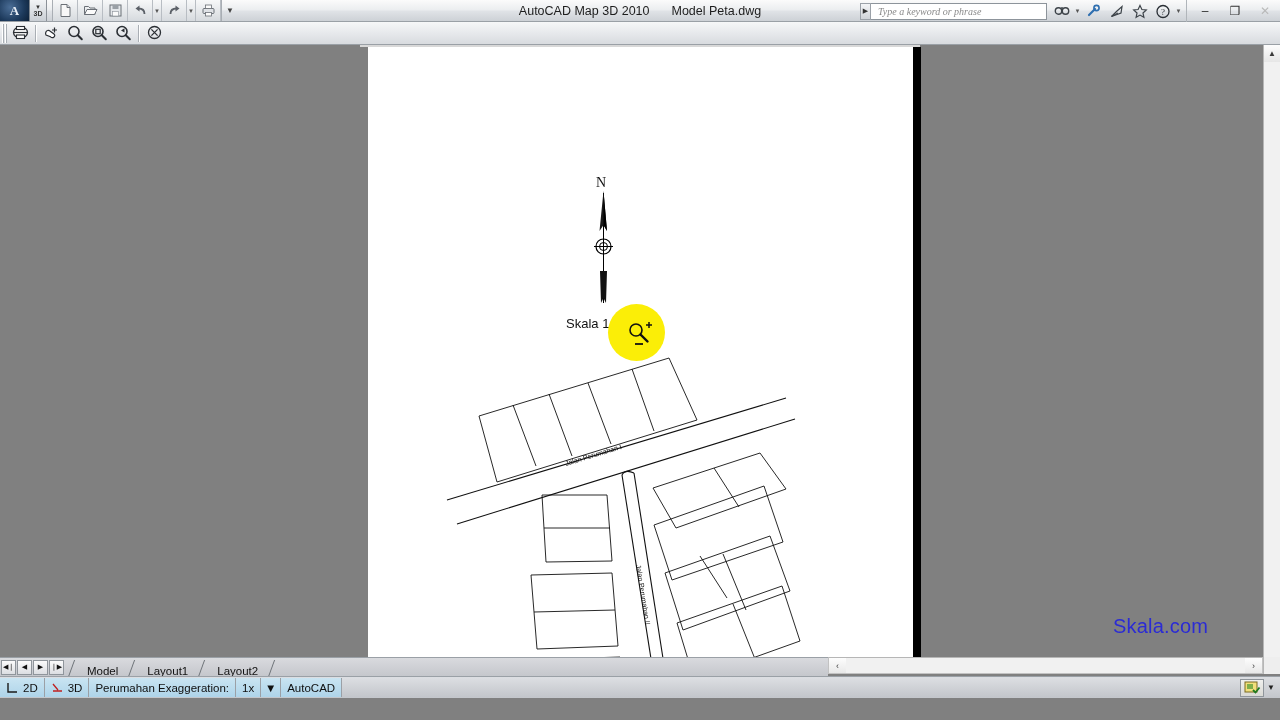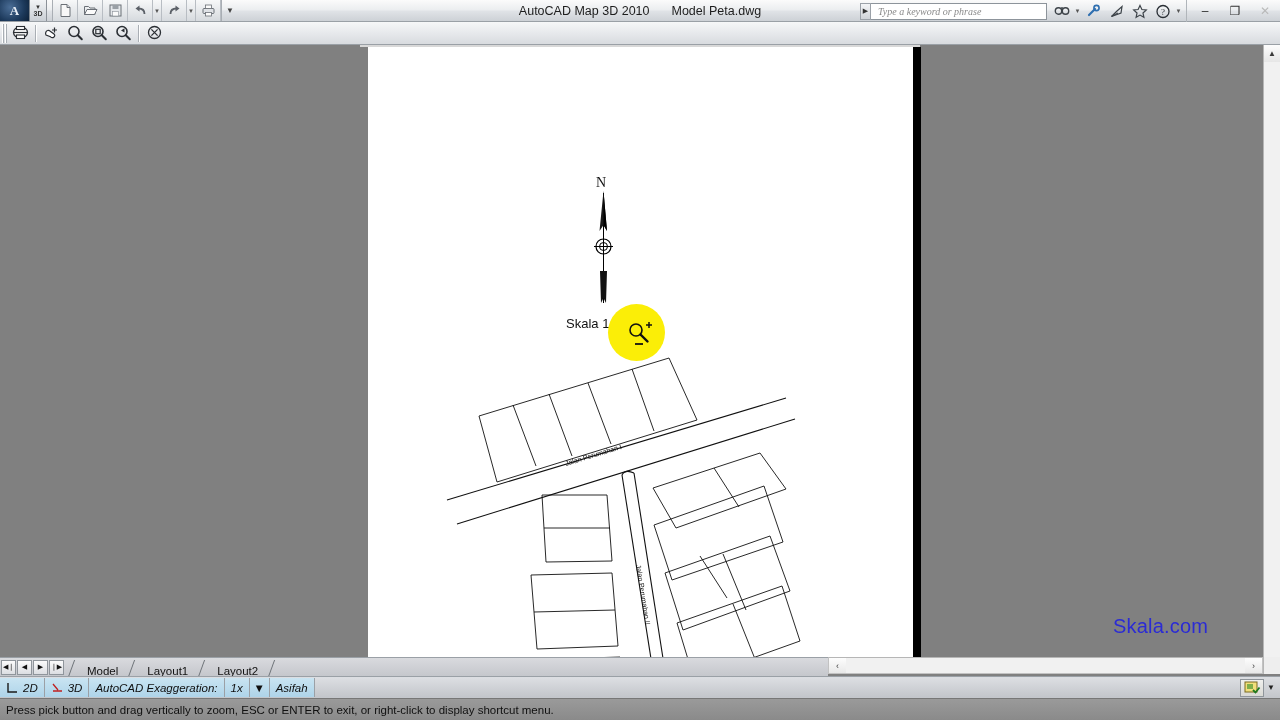--- a/index.html
+++ b/index.html
@@ -189,21 +189,20 @@
     position: absolute; left: 0; top: 676px; width: 1280px; height: 22px;
     background: linear-gradient(to bottom,#dcdee2,#c3c6cb);
     border-top: 1px solid #9aa0a6;
     display: flex; align-items: center;
   }
   .sb-cell {
     height: 19px; display: flex; align-items: center;
     padding: 6px 6px; font-size: 11.5px; color: #0f0f0f;
     border-right: 1px solid #9ba0a6;
     background: linear-gradient(to bottom,#c9e4f2,#aed4e9);
-    font-style: italic;
   }
   .sb-icon { display: inline-flex; align-items: center; margin-right: 4px; }
   .sb-caret { width: 20px; justify-content: center; }
   .sb-spacer { flex: 1; height: 19px; background: linear-gradient(to bottom,#dcdee2,#c3c6cb); }
   .sb-right { display: flex; align-items: center; height: 22px; padding-right: 2px; }
   .sb-annot {
     width: 24px; height: 18px; background: linear-gradient(to bottom,#f0f0ee,#d9d9d4);
     border: 1px solid #8f959b; display: flex; align-items: center; justify-content: center;
   }
   .sb-tri { width: 14px; display: flex; align-items: center; justify-content: center;
@@ -512,39 +511,36 @@
     </div>
     <div class="sb-cell">
       <span class="sb-icon">
         <svg width="13" height="12" viewBox="0 0 13 12">
             <path d="M2 2l5 6M2 9h9" fill="none" stroke="#c02020" stroke-width="1.3"></path>
           </svg>
       </span>
       <span>3D</span>
     </div>
     <div class="sb-cell">
-      <span>AutoCAD Exaggeration:</span>
+      <span>Perumahan Exaggeration:</span>
     </div>
     <div class="sb-cell">
       <span>1x</span>
     </div>
     <div class="sb-cell sb-caret">▼</div>
     <div class="sb-cell">
-      <span>Asifah</span>
+      <span>AutoCAD</span>
     </div>
     <div class="sb-spacer"></div>
     <div class="sb-right">
       <div class="sb-annot">
         <svg width="17" height="13" viewBox="0 0 17 13">
             <rect x="1" y="1" width="12" height="10" fill="#f2df7a" stroke="#7a6a20" stroke-width="1"></rect>
             <rect x="3" y="3" width="6" height="5" fill="#7fae4a"></rect>
             <path d="M9 9l2.5 2.5 4-5" fill="none" stroke="#1f7a1f" stroke-width="1.8"></path>
           </svg>
       </div>
       <div class="sb-tri">▼</div>
     </div>
   </div>
 
-  <div class="promptbar">
-    <span>Press pick button and drag vertically to zoom, ESC or ENTER to exit, or right-click to display shortcut menu.</span>
-  </div>
 
 </div>
 
 </body></html>

